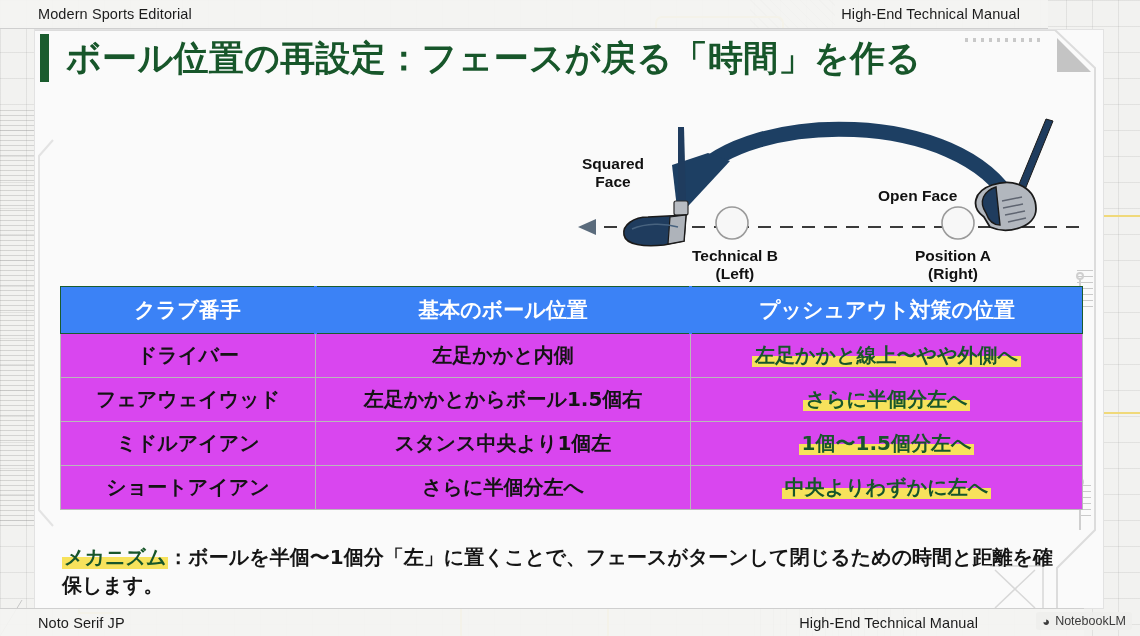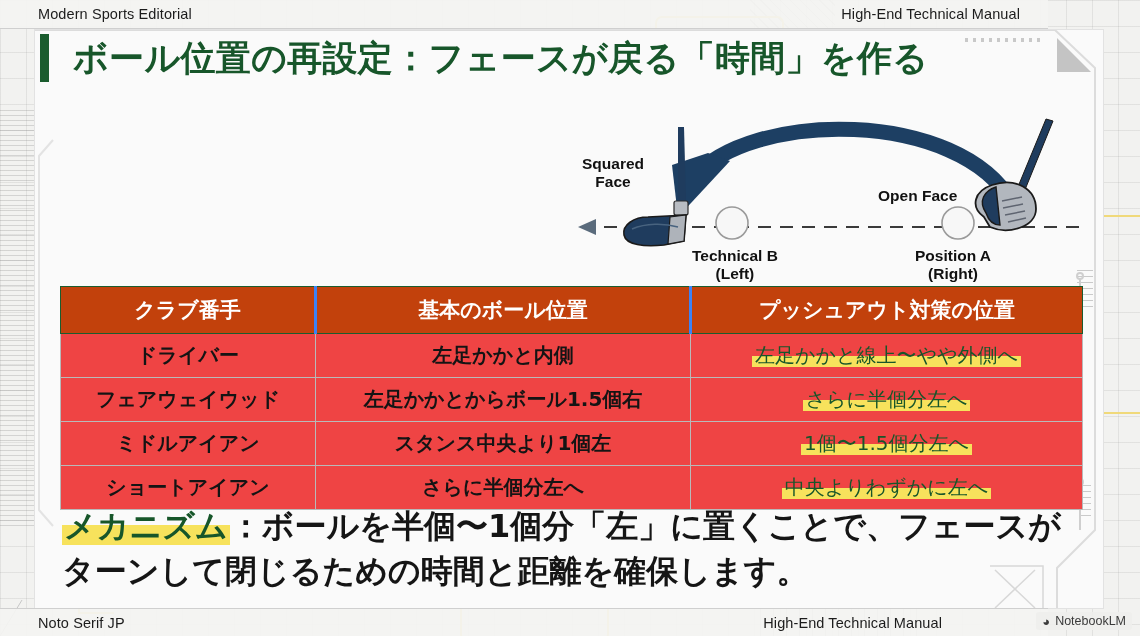--- a/index.html
+++ b/index.html
@@ -46,21 +46,21 @@
   .bg-xmark{position:absolute;left:0;top:600px;width:40px;height:36px;z-index:0;}
 
   
   .chrome{
     position:absolute;left:0;width:1048px;height:28px;
     z-index:6;display:flex;align-items:center;
     font-size:14.5px;color:#1c1c1c;letter-spacing:.1px;
     background:rgba(244,244,242,.92);
   }
   .chrome.top{top:0;border-bottom:1px solid #cfcfcf;}
-  .chrome.bottom{top:608px;height:28px;border-top:1px solid #cfcfcf;}
+  .chrome.bottom{top:608px;height:28px;border-top:1px solid #cfcfcf;padding-left:36px;}
   .chrome .left{position:absolute;left:38px;}
   .chrome .right{position:absolute;right:28px;}
   .chrome.bottom .right{right:106px;}
   .watermark{
     position:absolute;right:8px;top:612px;z-index:8;
     display:flex;align-items:center;gap:5px;
     background:rgba(238,238,236,.88);padding:2px 6px;border-radius:3px;
     font-size:12.5px;color:#3a3a3a;
   }
   .wm-glyph{font-size:13px;line-height:1;color:#3a3a3a;}
@@ -79,21 +79,21 @@
   .tick-col{
     position:absolute;right:10px;top:240px;width:16px;height:40px;
     background-image:repeating-linear-gradient(to bottom, #cacaca 0 1px, transparent 1px 6px);
   }
   .tick-col2{
     position:absolute;right:12px;top:455px;width:10px;height:34px;
     background-image:repeating-linear-gradient(to bottom, #cacaca 0 1px, transparent 1px 6px);
   }
 
   
-  .title-row{position:absolute;left:40px;top:34px;display:flex;align-items:center;gap:24px;z-index:5;}
+  .title-row{position:absolute;left:40px;top:34px;display:flex;align-items:center;gap:17px;z-index:5;}
   .title-bar{width:9px;height:48px;background:#1a5c2e;}
   .title-text{
     font-size:35px;font-weight:700;color:#17562a;
     font-family:"DejaVu Sans","Liberation Sans",sans-serif;
     letter-spacing:.3px;white-space:nowrap;
   }
 
   
   .diagram{position:absolute;left:560px;top:105px;width:530px;height:175px;z-index:5;}
   .dg-label{
@@ -108,41 +108,41 @@
   
   .tbl{
     position:absolute;left:60px;top:286px;width:1022px;z-index:5;
     border-collapse:collapse;table-layout:fixed;
   }
   .tbl th,.tbl td{
     border:1px solid #b9b9b9;text-align:center;
     font-family:"DejaVu Sans","Liberation Sans",sans-serif;
   }
   .tbl th{
-    background:#c2410c;color:#fff;font-size:21px;font-weight:700;
+    background:#3b82f6;color:#fff;font-size:21px;font-weight:700;
     padding:9px 4px;border-color:#1a5c2e;
   }
   .tbl th.sep{border-left:3px solid #3b82f6;}
   .tbl td{
-    background:#ef4444;color:#141414;font-size:20px;font-weight:700;
+    background:#d946ef;color:#141414;font-size:20px;font-weight:700;
     padding:8px 6px;height:24px;
   }
   .tbl col.c1{width:255px;}
   .tbl col.c2{width:375px;}
   .tbl col.c3{width:392px;}
   .hl{
-    color:#17562a;font-weight:400;
+    color:#17562a;font-weight:700;
     background:linear-gradient(to top,#f7e25c 0,#f7e25c 46%,transparent 46%);
     padding:0 3px;
   }
 
   
   .note{
-    position:absolute;left:62px;top:504px;width:1000px;z-index:5;
-    font-size:32px;font-weight:700;color:#151515;line-height:1.42;
+    position:absolute;left:62px;top:543px;width:1000px;z-index:5;
+    font-size:20px;font-weight:700;color:#151515;line-height:1.42;
     font-family:"DejaVu Sans","Liberation Sans",sans-serif;
   }
   .note .tag{
     color:#17562a;
     background:linear-gradient(to top,#f7e25c 0,#f7e25c 52%,transparent 52%);
     padding:0 2px;
   }
 </style>
 </head>
 <body>

